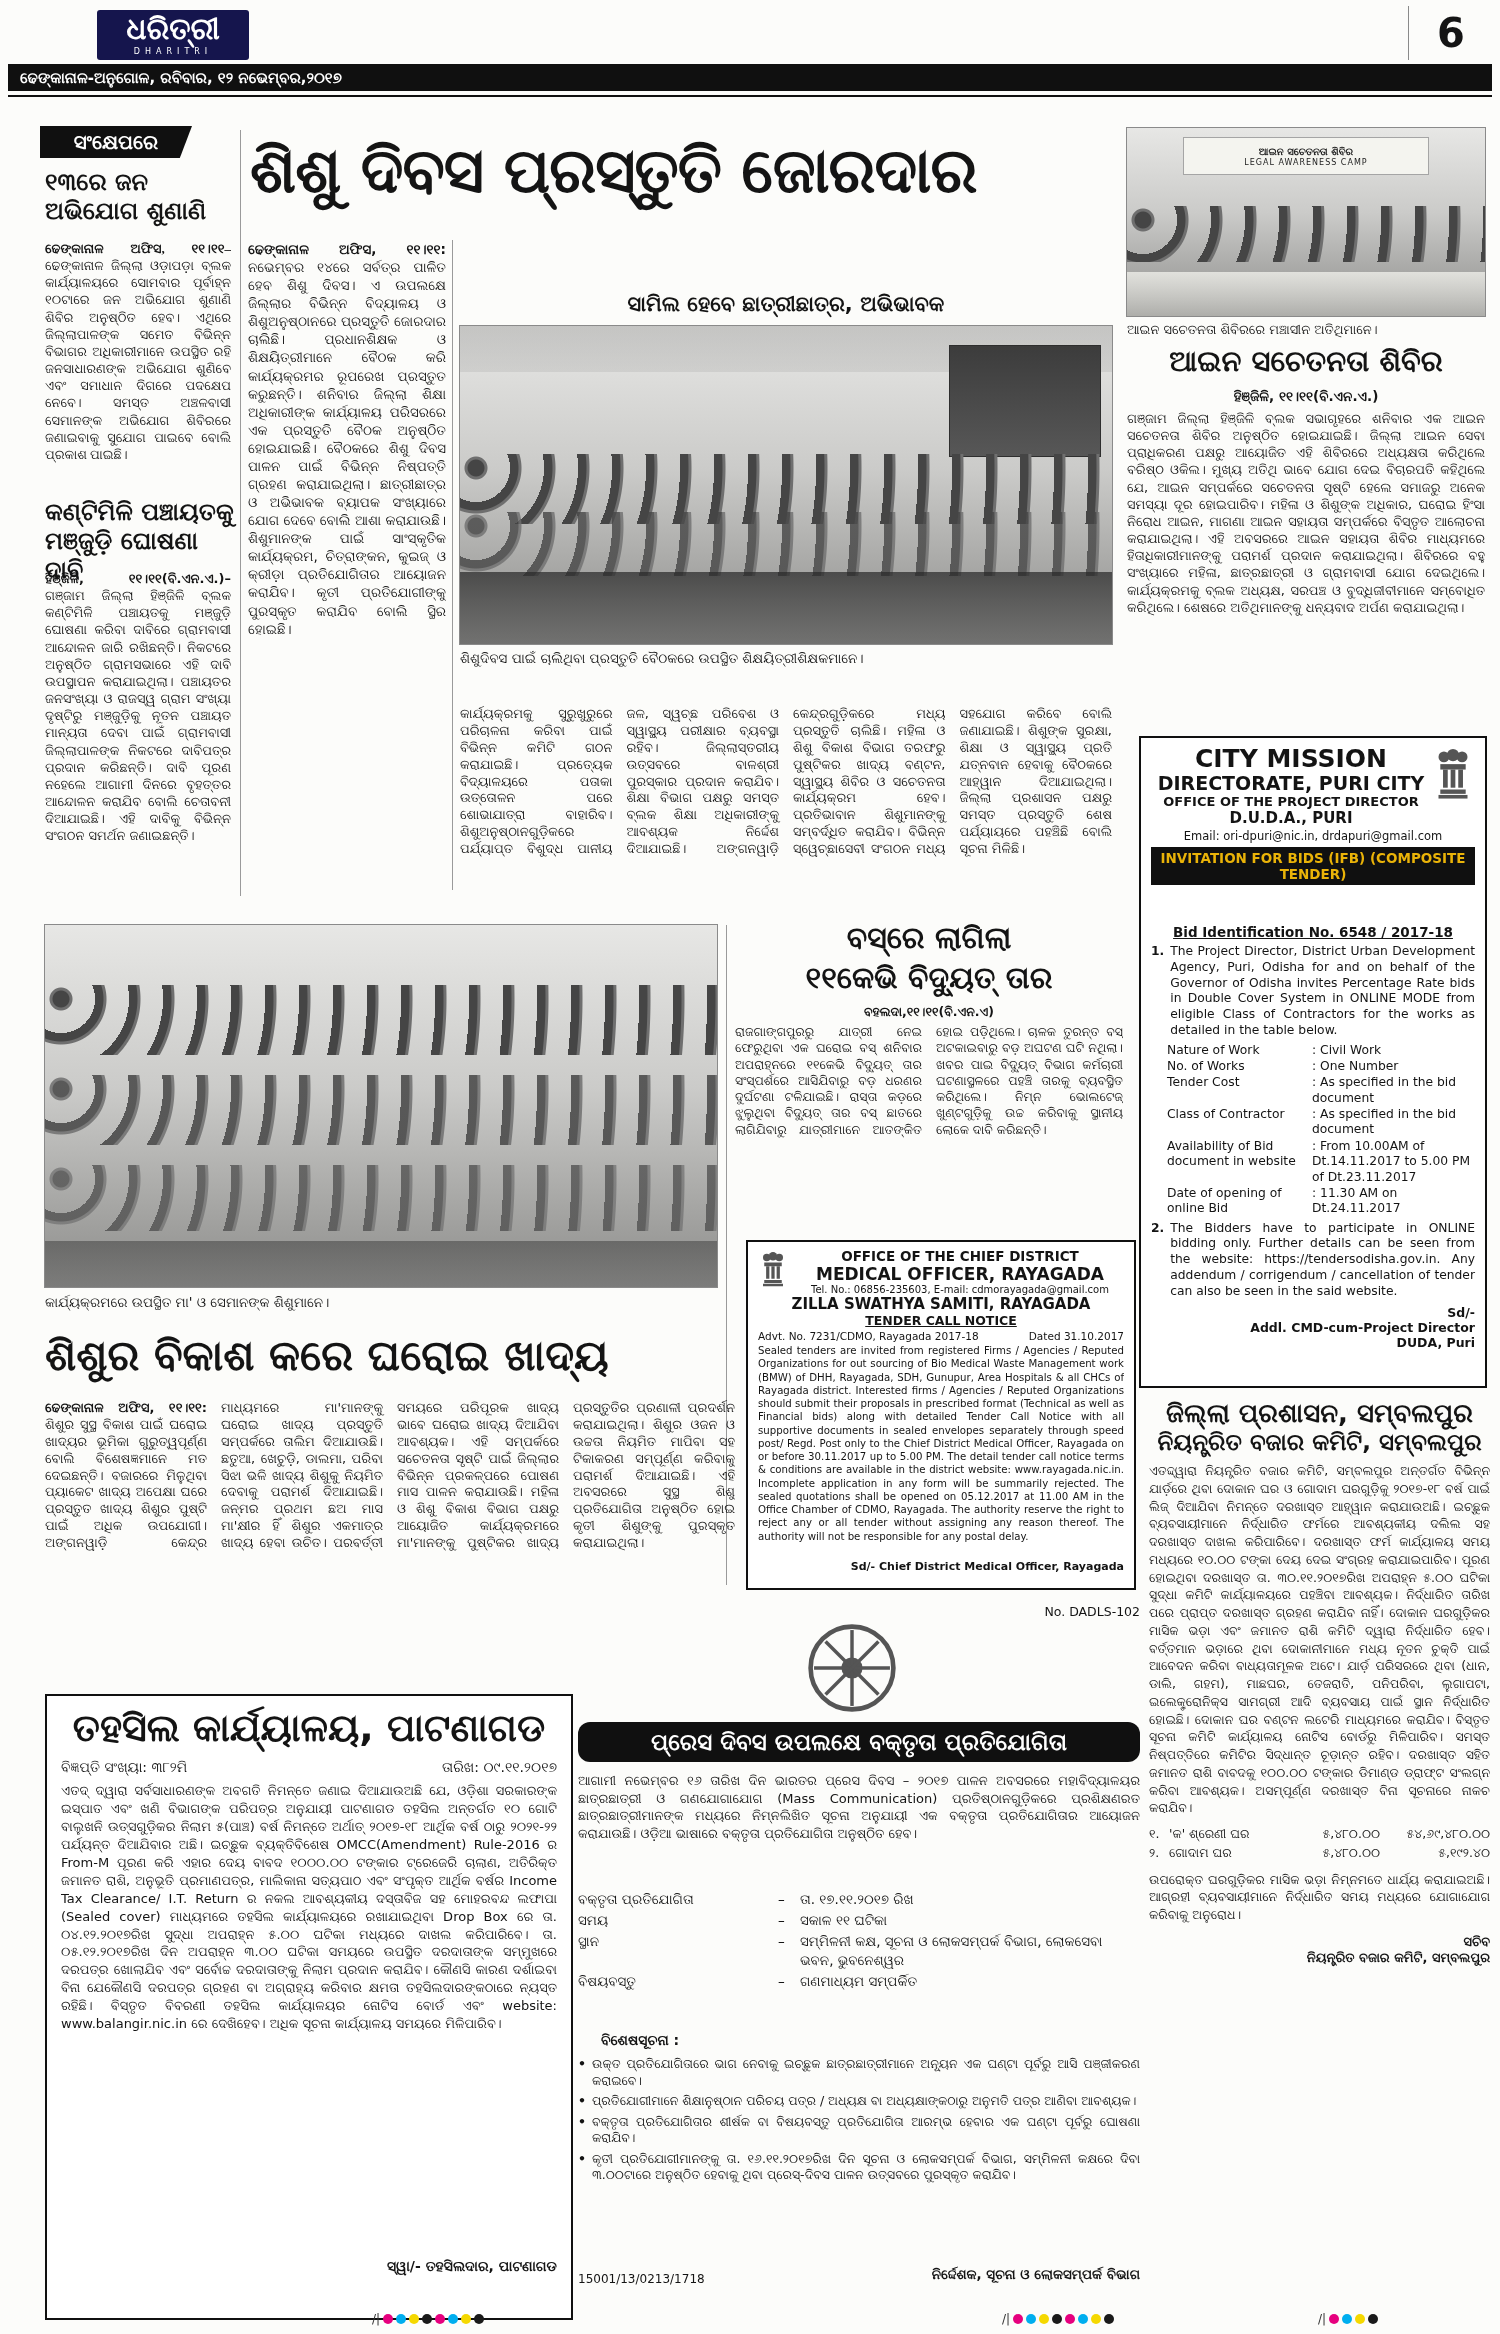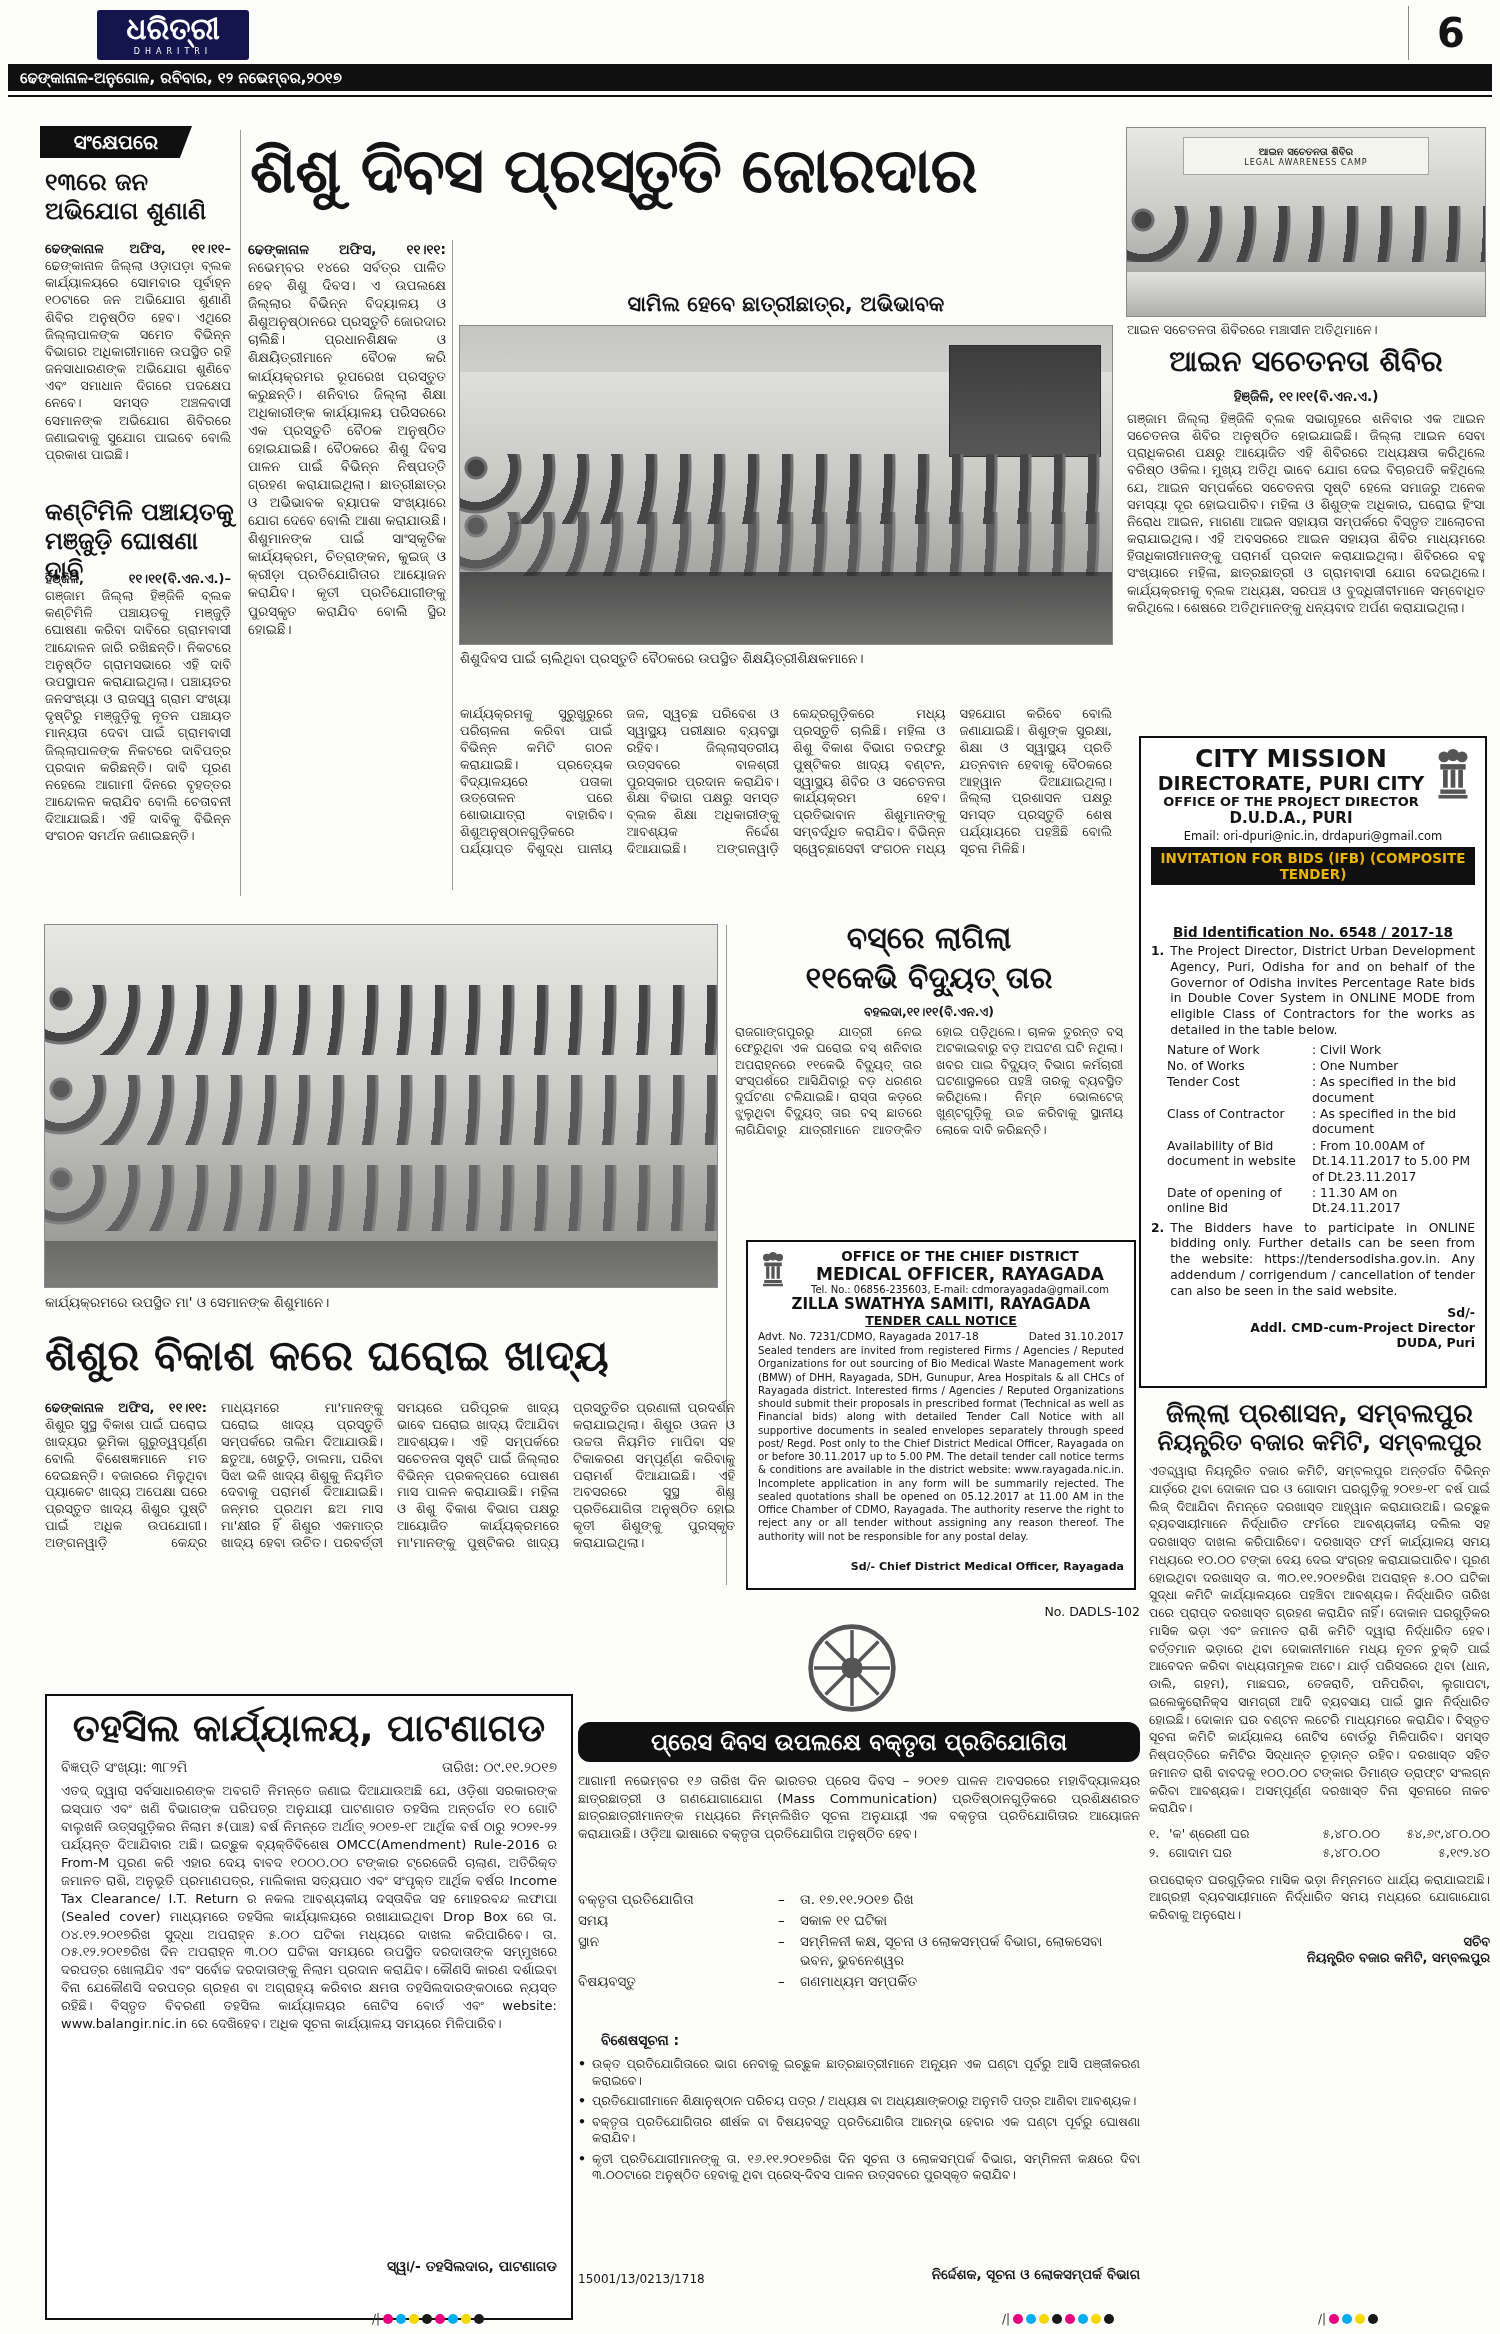--- a/index.html
+++ b/index.html
@@ -42,21 +42,21 @@
   <div class="abs logo" style="left:97px;top:10px;width:152px;height:50px;">
     <div class="big">ଧରିତ୍ରୀ</div>
     <div class="sub">DHARITRI</div>
   </div>
   <div class="abs pageno" style="left:1408px;top:6px;width:84px;height:54px;">6</div>
   <div class="abs datebar" style="left:8px;top:64px;width:1484px;height:27px;box-sizing:border-box;">ଢେଙ୍କାନାଳ-ଅନୁଗୋଳ, ରବିବାର, ୧୨ ନଭେମ୍ବର,୨୦୧୭</div>
   <div class="abs rule-h" style="left:8px;top:95px;width:1484px;height:2px;"></div>
 
   <div class="abs kicker" style="left:40px;top:126px;width:152px;height:32px;">ସଂକ୍ଷେପରେ</div>
   <div class="abs b" style="left:45px;top:168px;width:190px;height:64px;font-size:24px;line-height:1.2;">୧୩ରେ ଜନ ଅଭିଯୋଗ ଶୁଣାଣି</div>
-  <div class="abs just ovh" style="left:45px;top:240px;width:186px;height:248px;font-size:13px;line-height:1.32;">
+  <div class="abs just ovh" style="left:45px;top:240px;width:186px;height:248px;font-size:13px;line-height:1.32;font-family:Liberation Serif, serif;">
     <span class="dl">ଢେଙ୍କାନାଳ ଅଫିସ, ୧୧।୧୧– </span><span>ଢେଙ୍କାନାଳ ଜିଲ୍ଲା ଓଡ଼ାପଡ଼ା ବ୍ଲକ କାର୍ଯ୍ୟାଳୟରେ ସୋମବାର ପୂର୍ବାହ୍ନ ୧୦ଟାରେ ଜନ ଅଭିଯୋଗ ଶୁଣାଣି ଶିବିର ଅନୁଷ୍ଠିତ ହେବ। ଏଥିରେ ଜିଲ୍ଲାପାଳଙ୍କ ସମେତ ବିଭିନ୍ନ ବିଭାଗର ଅଧିକାରୀମାନେ ଉପସ୍ଥିତ ରହି ଜନସାଧାରଣଙ୍କ ଅଭିଯୋଗ ଶୁଣିବେ ଏବଂ ସମାଧାନ ଦିଗରେ ପଦକ୍ଷେପ ନେବେ। ସମସ୍ତ ଅଞ୍ଚଳବାସୀ ସେମାନଙ୍କ ଅଭିଯୋଗ ଶିବିରରେ ଜଣାଇବାକୁ ସୁଯୋଗ ପାଇବେ ବୋଲି ପ୍ରକାଶ ପାଇଛି।</span>
   </div>
   <div class="abs b" style="left:45px;top:498px;width:190px;height:64px;font-size:24px;line-height:1.2;">କଣ୍ଟିମିଳି ପଞ୍ଚାୟତକୁ ମଞ୍ଜୁଡ଼ି ଘୋଷଣା ଦାବି</div>
   <div class="abs just ovh" style="left:45px;top:570px;width:186px;height:330px;font-size:13px;line-height:1.32;">
     <span class="dl">ହିଞ୍ଜିଳି, ୧୧।୧୧(ବି.ଏନ.ଏ.)– </span><span>ଗଞ୍ଜାମ ଜିଲ୍ଲା ହିଞ୍ଜିଳି ବ୍ଲକ କଣ୍ଟିମିଳି ପଞ୍ଚାୟତକୁ ମଞ୍ଜୁଡ଼ି ଘୋଷଣା କରିବା ଦାବିରେ ଗ୍ରାମବାସୀ ଆନ୍ଦୋଳନ ଜାରି ରଖିଛନ୍ତି। ନିକଟରେ ଅନୁଷ୍ଠିତ ଗ୍ରାମସଭାରେ ଏହି ଦାବି ଉପସ୍ଥାପନ କରାଯାଇଥିଲା। ପଞ୍ଚାୟତର ଜନସଂଖ୍ୟା ଓ ରାଜସ୍ୱ ଗ୍ରାମ ସଂଖ୍ୟା ଦୃଷ୍ଟିରୁ ମଞ୍ଜୁଡ଼ିକୁ ନୂତନ ପଞ୍ଚାୟତ ମାନ୍ୟତା ଦେବା ପାଇଁ ଗ୍ରାମବାସୀ ଜିଲ୍ଲାପାଳଙ୍କ ନିକଟରେ ଦାବିପତ୍ର ପ୍ରଦାନ କରିଛନ୍ତି। ଦାବି ପୂରଣ ନହେଲେ ଆଗାମୀ ଦିନରେ ବୃହତ୍ତର ଆନ୍ଦୋଳନ କରାଯିବ ବୋଲି ଚେତାବନୀ ଦିଆଯାଇଛି। ଏହି ଦାବିକୁ ବିଭିନ୍ନ ସଂଗଠନ ସମର୍ଥନ ଜଣାଇଛନ୍ତି।</span>
   </div>
   <div class="abs rule-v" style="left:240px;top:130px;height:766px;"></div>
 
   <div class="abs b ovh" style="left:250px;top:126px;width:870px;height:98px;font-size:62px;letter-spacing:-1px;line-height:1.45;">ଶିଶୁ ଦିବସ ପ୍ରସ୍ତୁତି ଜୋରଦାର</div>
   <div class="abs just ovh" style="left:248px;top:240px;width:198px;height:650px;font-size:13.5px;line-height:1.34;">

